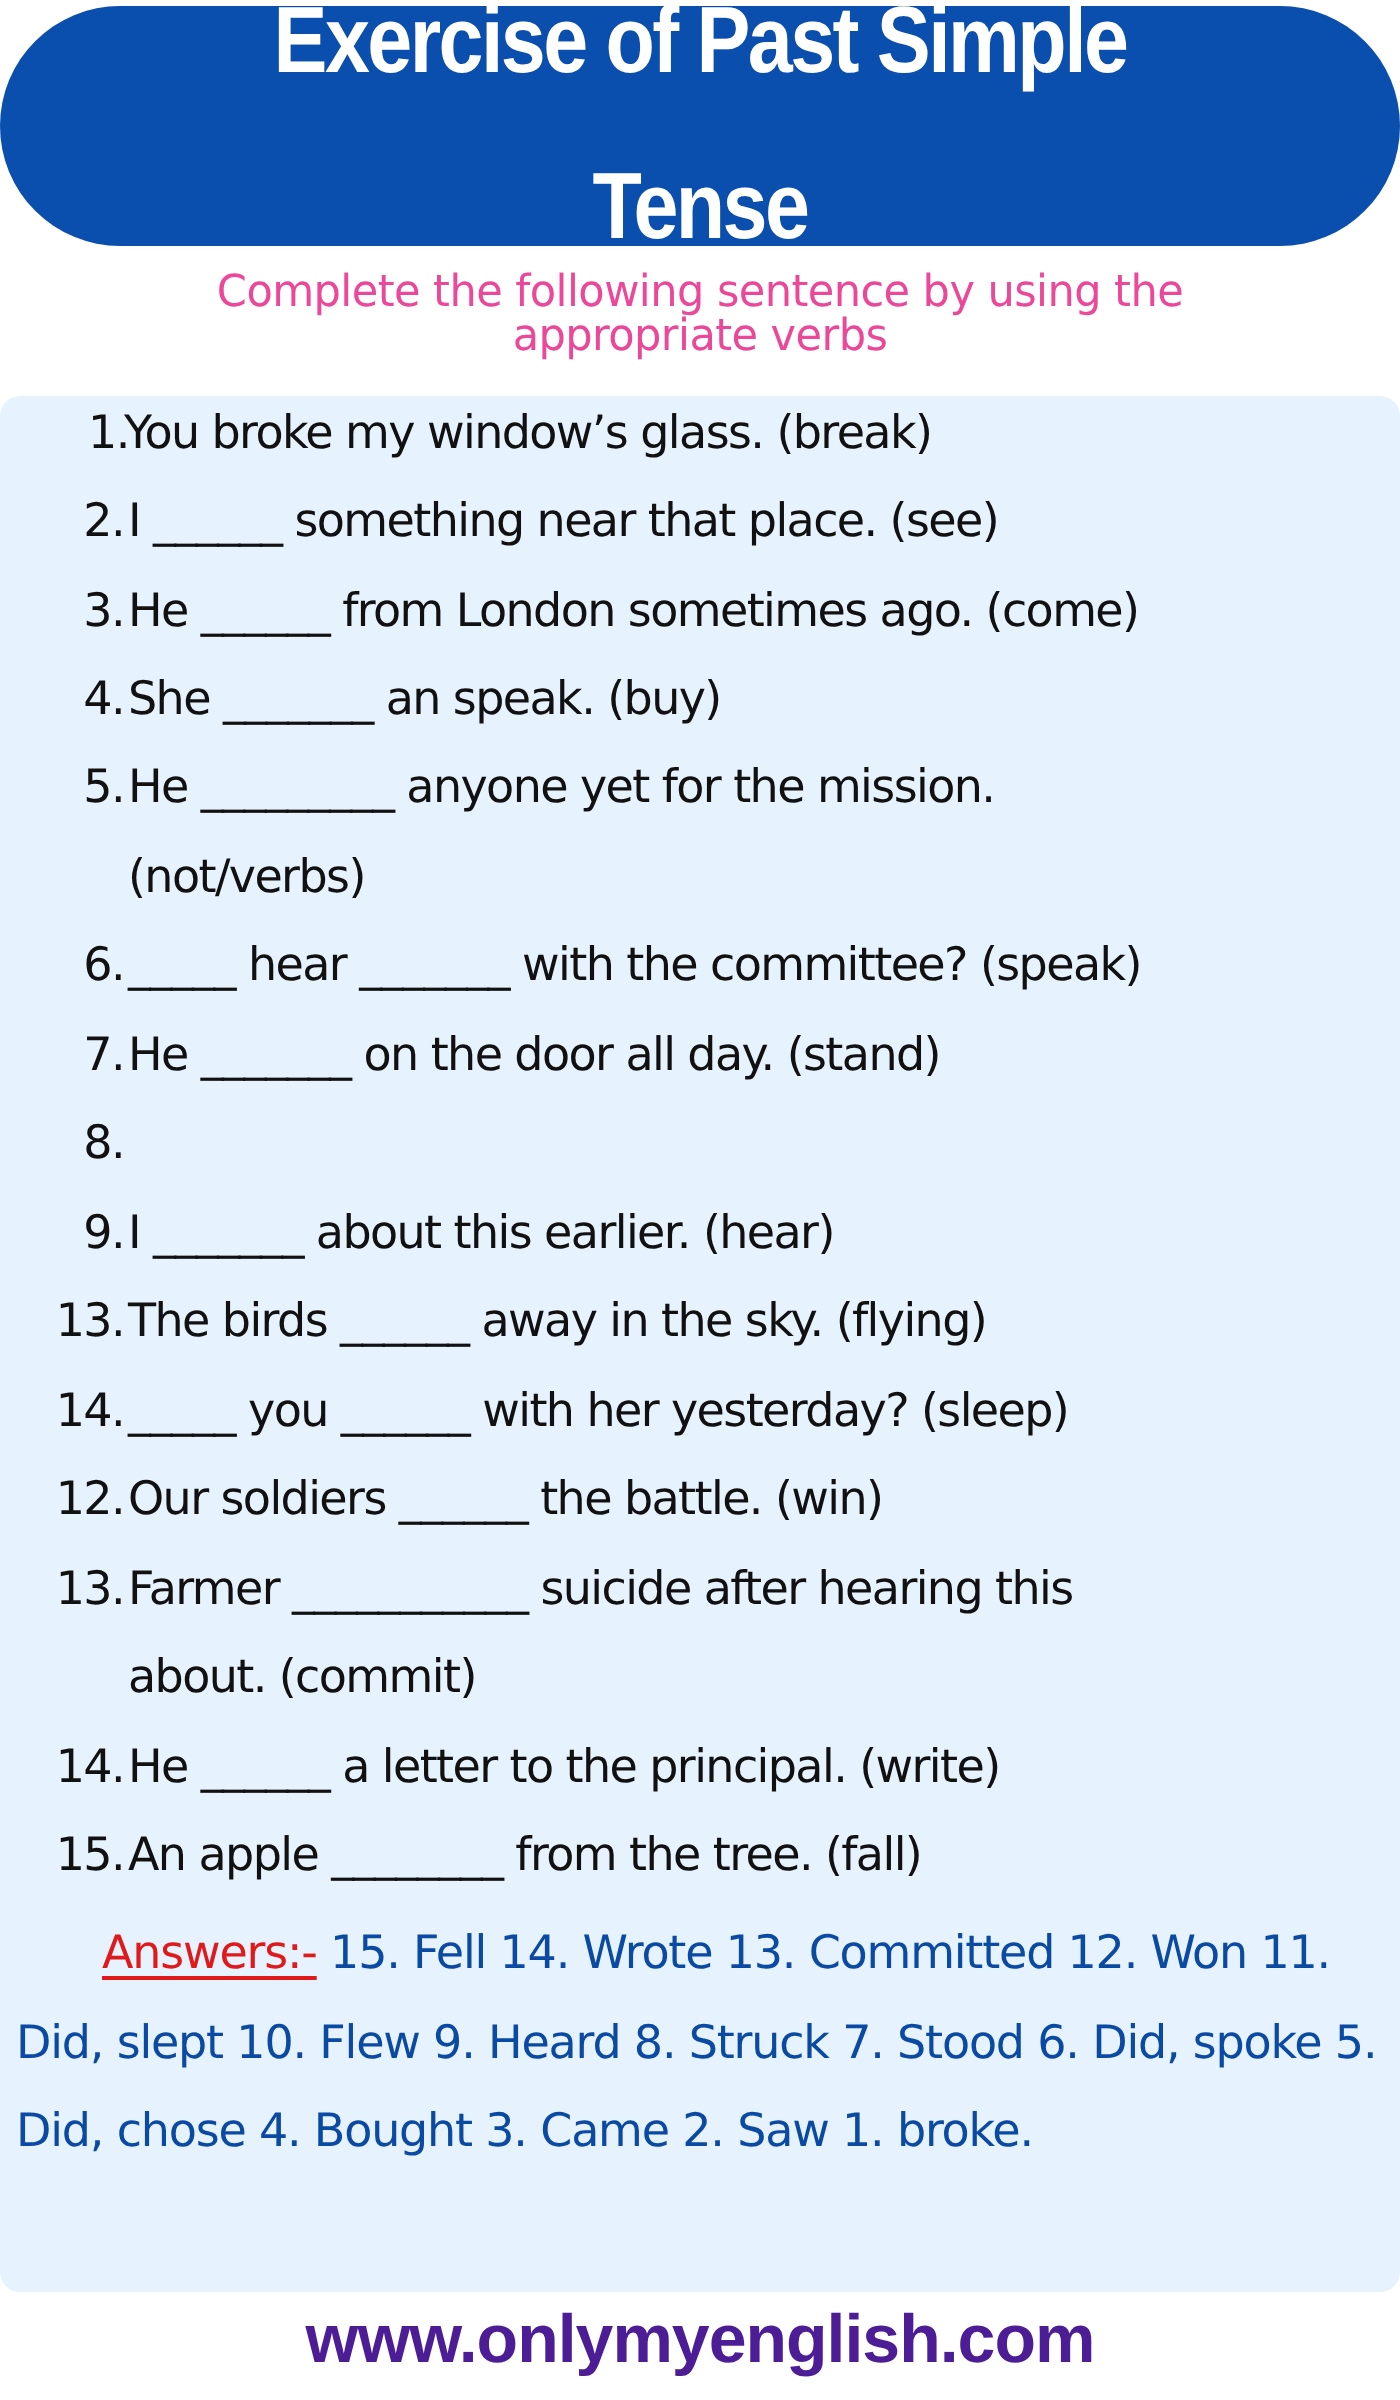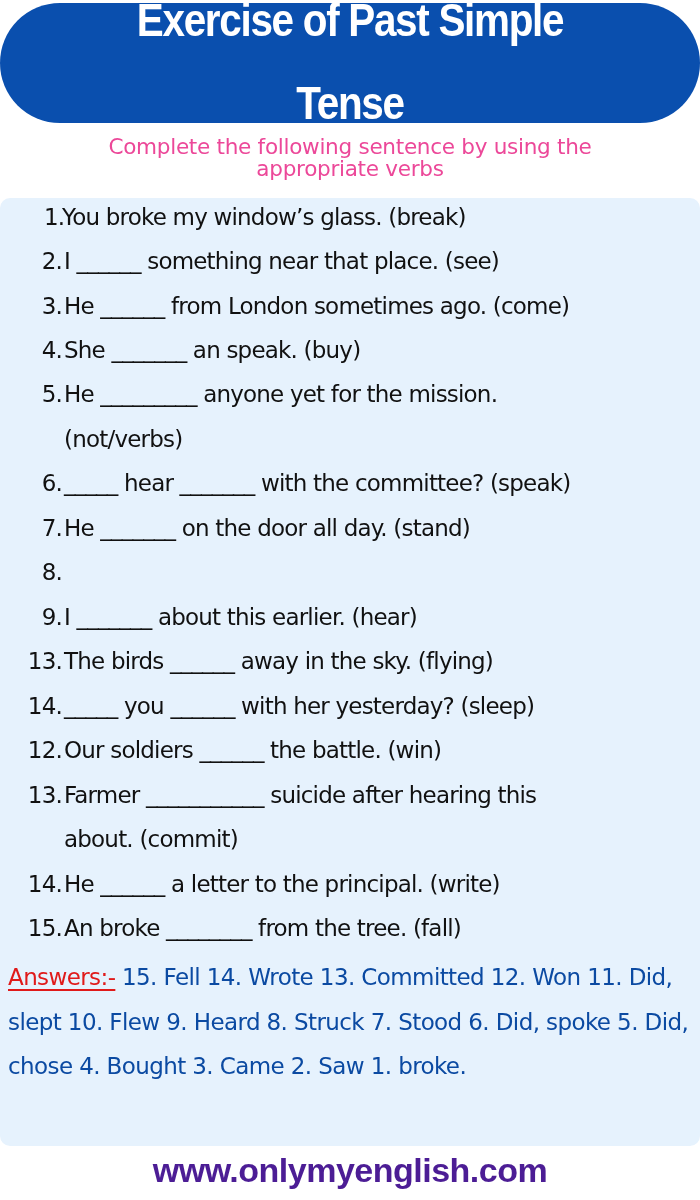--- a/index.html
+++ b/index.html
@@ -36,21 +36,21 @@
     letter-spacing: -0.8px;
   }
   .ex-num { position: absolute; top: 0; display: inline-block; text-align: right; }
   .ex-text { position: absolute; top: 0; left: 64px; display: inline-block; transform-origin: left center; }
 
   .answers {
     position: absolute; left: 8px; top: 955px; width: 690px;
     font-family: "DejaVu Sans", sans-serif; font-size: 23px; line-height: 44.5px; color: #0b4aa2;
     letter-spacing: -0.6px;
   }
-  .answers-label { color: #e01a1a; text-decoration: underline; text-decoration-thickness: 2px; text-underline-offset: 4px; }
+  .answers-label { color: #e01a1a; text-decoration: underline; text-decoration-thickness: 2px; text-underline-offset: 4px; margin-left: 43px; }
 
   .footer-url {
     position: absolute; left: 0; top: 1150px; width: 700px; text-align: center;
     font-family: "Liberation Sans", sans-serif; font-weight: bold; font-size: 34px; line-height: 40px;
     color: #4c1d95; letter-spacing: -0.5px;
   }
 </style>
 </head>
 <body>
 
@@ -123,21 +123,21 @@
   </div>
   <div class="ex-row" style="top:626px">
     <span class="ex-text">about. (commit)</span>
   </div>
   <div class="ex-row" style="top:671px">
     <span class="ex-num" style="left:18px;width:44px">14.</span>
     <span class="ex-text">He ______ a letter to the principal. (write)</span>
   </div>
   <div class="ex-row" style="top:715px">
     <span class="ex-num" style="left:18px;width:44px">15.</span>
-    <span class="ex-text">An broke ________ from the tree. (fall)</span>
+    <span class="ex-text">An apple ________ from the tree. (fall)</span>
   </div>
 </div>
 
 <div class="answers">
   <span class="answers-label">Answers:-</span><span> 15. Fell  14. Wrote  13. Committed  12. Won  11. Did, slept  10. Flew  9. Heard  8. Struck  7. Stood  6. Did, spoke  5. Did, chose  4. Bought  3. Came  2. Saw  1. broke.</span>
 </div>
 
 <div class="footer-url">www.onlymyenglish.com</div>
 
 </body></html>

